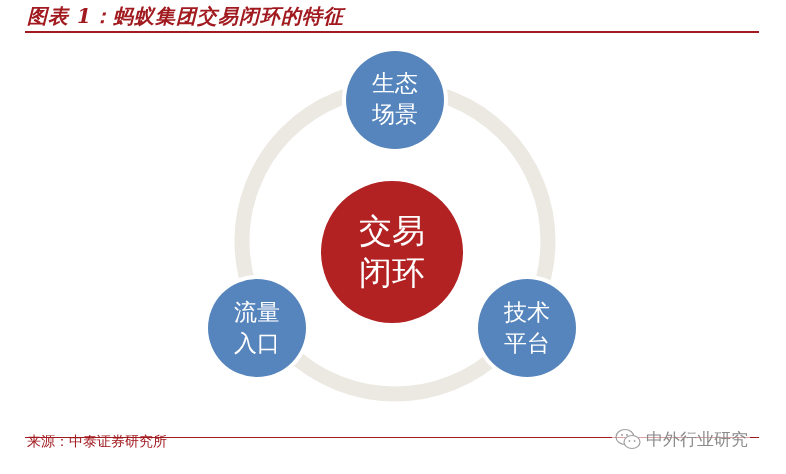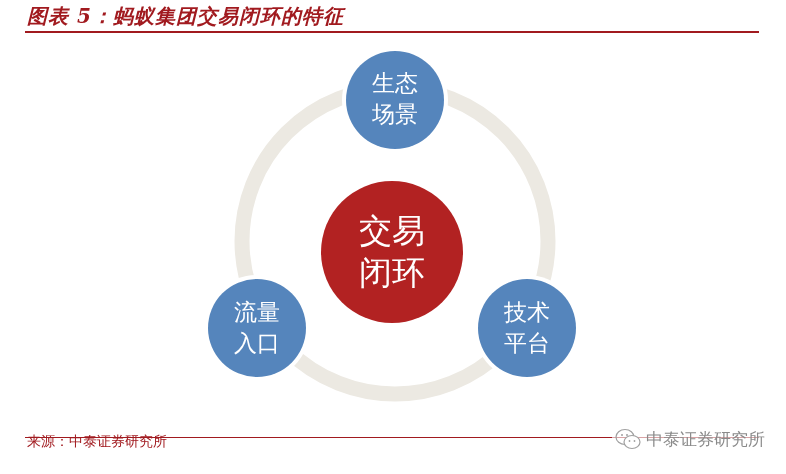--- a/index.html
+++ b/index.html
@@ -14,21 +14,21 @@
               font-family: "DejaVu Serif", "Liberation Serif", serif; white-space: nowrap; }
     .watermark { position: absolute; left: 612px; top: 426px; height: 26px; display: flex;
                  align-items: center; gap: 4px; background: rgba(255,255,255,0.6); padding: 0 2px; }
     .watermark .wm-text { font-size: 17px; color: #8a8a8a; letter-spacing: 0px; white-space: nowrap; }
     svg.diagram { position: absolute; left: 0; top: 0; }
     .node-label { font-family: "DejaVu Sans", "Liberation Sans", sans-serif; fill: #ffffff; }
   </style>
 </head>
 <body>
 
-<div class="title">图表 5：蚂蚁集团交易闭环的特征</div>
+<div class="title">图表 1：蚂蚁集团交易闭环的特征</div>
 <div class="rule-top"></div>
 
 <svg class="diagram" width="786" height="474" viewBox="0 0 786 474">
 
   <circle cx="395" cy="241" r="153" fill="none" stroke="#ECE9E2" stroke-width="15"></circle>
 
   <circle cx="395" cy="100" r="53" fill="#ffffff"></circle>
   <circle cx="257" cy="328" r="53" fill="#ffffff"></circle>
   <circle cx="527" cy="328" r="53" fill="#ffffff"></circle>
 
@@ -62,14 +62,14 @@
 
 <div class="watermark">
   <svg width="28" height="24" viewBox="0 0 28 24">
     <ellipse cx="11" cy="10" rx="9" ry="7.5" fill="none" stroke="#a0a0a0" stroke-width="1.2"></ellipse>
     <ellipse cx="18" cy="15" rx="8" ry="6.5" fill="#ffffff" stroke="#a0a0a0" stroke-width="1.2"></ellipse>
     <circle cx="8" cy="8" r="1" fill="#a0a0a0"></circle>
     <circle cx="13" cy="8" r="1" fill="#a0a0a0"></circle>
     <circle cx="15.5" cy="14" r="0.9" fill="#a0a0a0"></circle>
     <circle cx="20.5" cy="14" r="0.9" fill="#a0a0a0"></circle>
   </svg>
-  <span class="wm-text">中泰证券研究所</span>
+  <span class="wm-text">中外行业研究</span>
 </div>
 
 </body></html>

